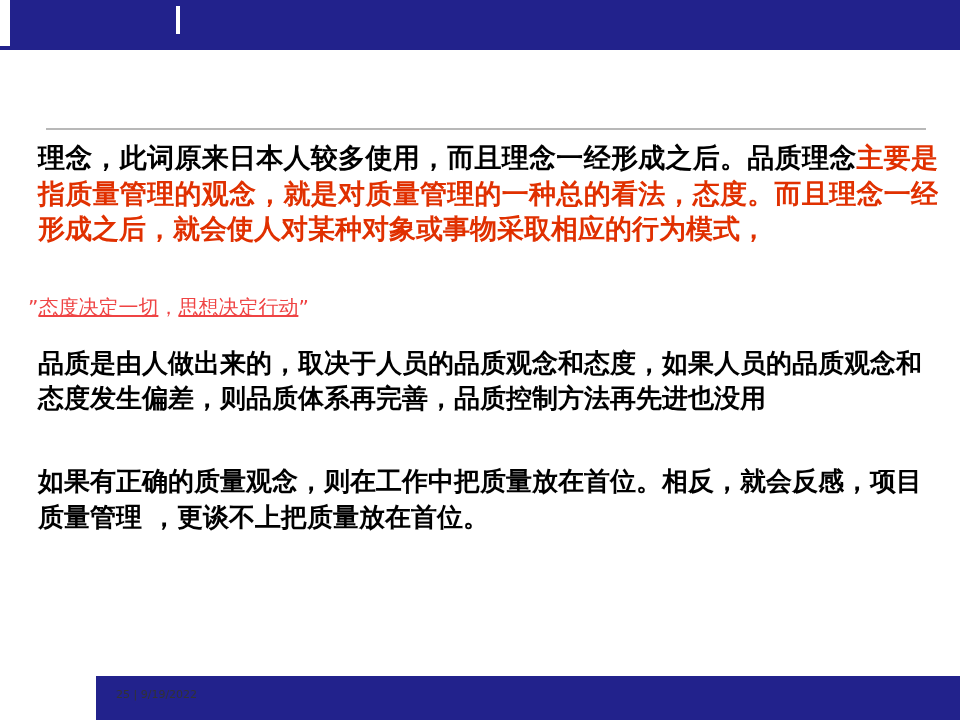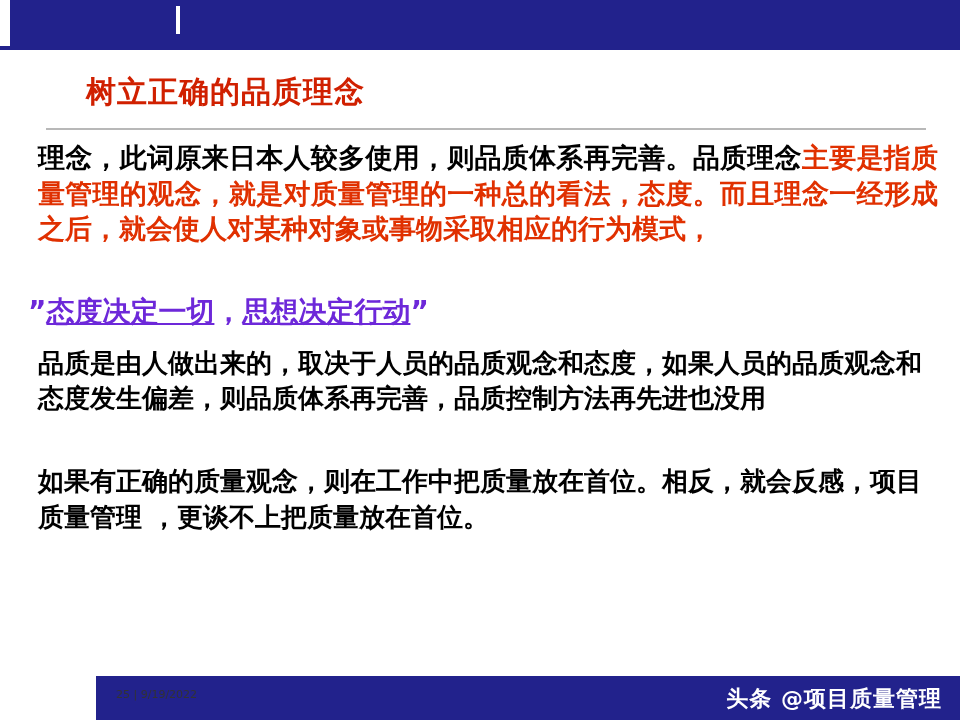--- a/index.html
+++ b/index.html
@@ -100,23 +100,23 @@
   }
   .black {
     color: #000000;
   }
 
   .para-2 {
     position: absolute;
     left: 28px;
     top: 160px;
     width: 910px;
-    font-size: 28px;
-    color: #6d28d9;
-    font-weight: bold;
+    font-size: 20px;
+    color: #ef4444;
+    font-weight: normal;
   }
   .u {
     text-decoration: underline;
   }
 
   .para-3 {
     position: absolute;
     left: 38px;
     top: 212px;
     width: 900px;
@@ -177,37 +177,35 @@
 </head>
 <body>
 
 <div class="slide">
 
   <div class="top-banner"></div>
   <div class="top-banner-white-left"></div>
   <div class="top-banner-tick"></div>
   <div class="top-banner-underline"></div>
 
-  <div class="title">树立正确的品质理念</div>
   <div class="title-rule"></div>
 
   <div class="body-area">
 
     <div class="para para-1">
-      <span class="black">理念，此词原来日本人较多使用，则品质体系再完善。品质理</span><span class="black">念</span><span class="red">主要是指质量管理的观念，就是对质量管理的一种总的看法，态度。而且理念一经形成之后，就会使人对某种对象或事物采取相应的行为模式，</span>
+      <span class="black">理念，此词原来日本人较多使用，而且理念一经形成之后。品质理</span><span class="black">念</span><span class="red">主要是指质量管理的观念，就是对质量管理的一种总的看法，态度。而且理念一经形成之后，就会使人对某种对象或事物采取相应的行为模式，</span>
     </div>
 
     <div class="para para-2">
       <span>”</span><span class="u">态度决定一切</span><span>，</span><span class="u">思想决定行动</span><span>”</span>
     </div>
 
     <div class="para para-3">品质是由人做出来的，取决于人员的品质观念和态度，如果人员的品质观念和态度发生偏差，则品质体系再完善，品质控制方法再先进也没用</div>
 
     <div class="para para-4"> 如果有正确的质量观念，则在工作中把质量放在首位。相反，就会反感，项目质量管理 ，更谈不上把质量放在首位。</div>
 
   </div>
 
   <div class="bottom-bar"></div>
   <div class="bottom-left-white"></div>
   <div class="slide-meta">25  |  9/19/2022</div>
-  <div class="watermark">头条 @项目质量管理</div>
 
 </div>
 
 </body></html>

